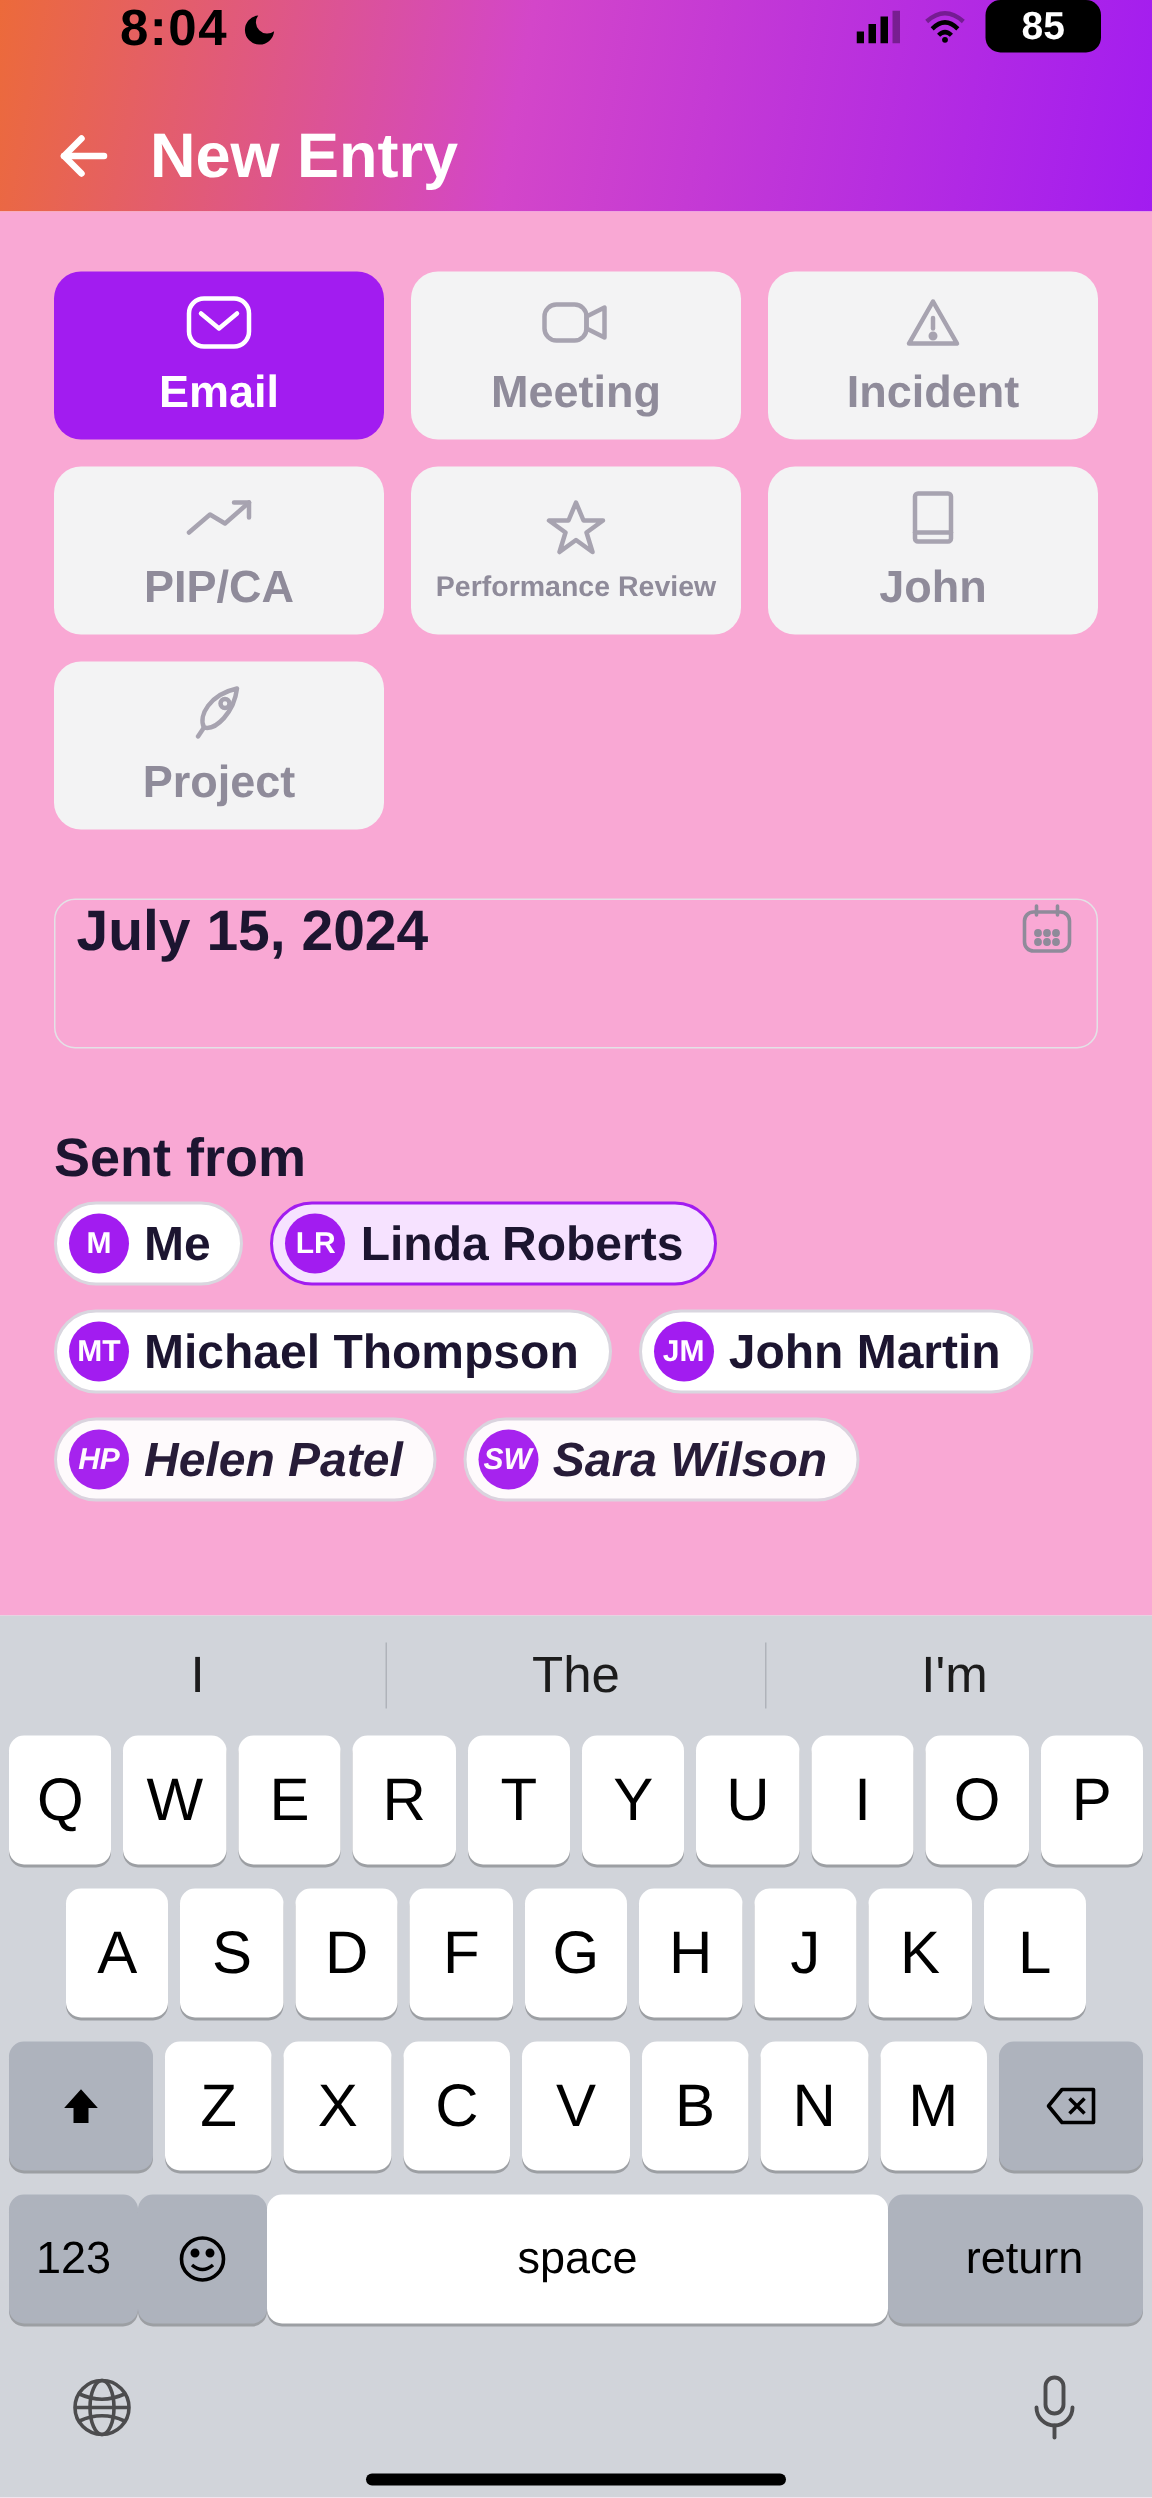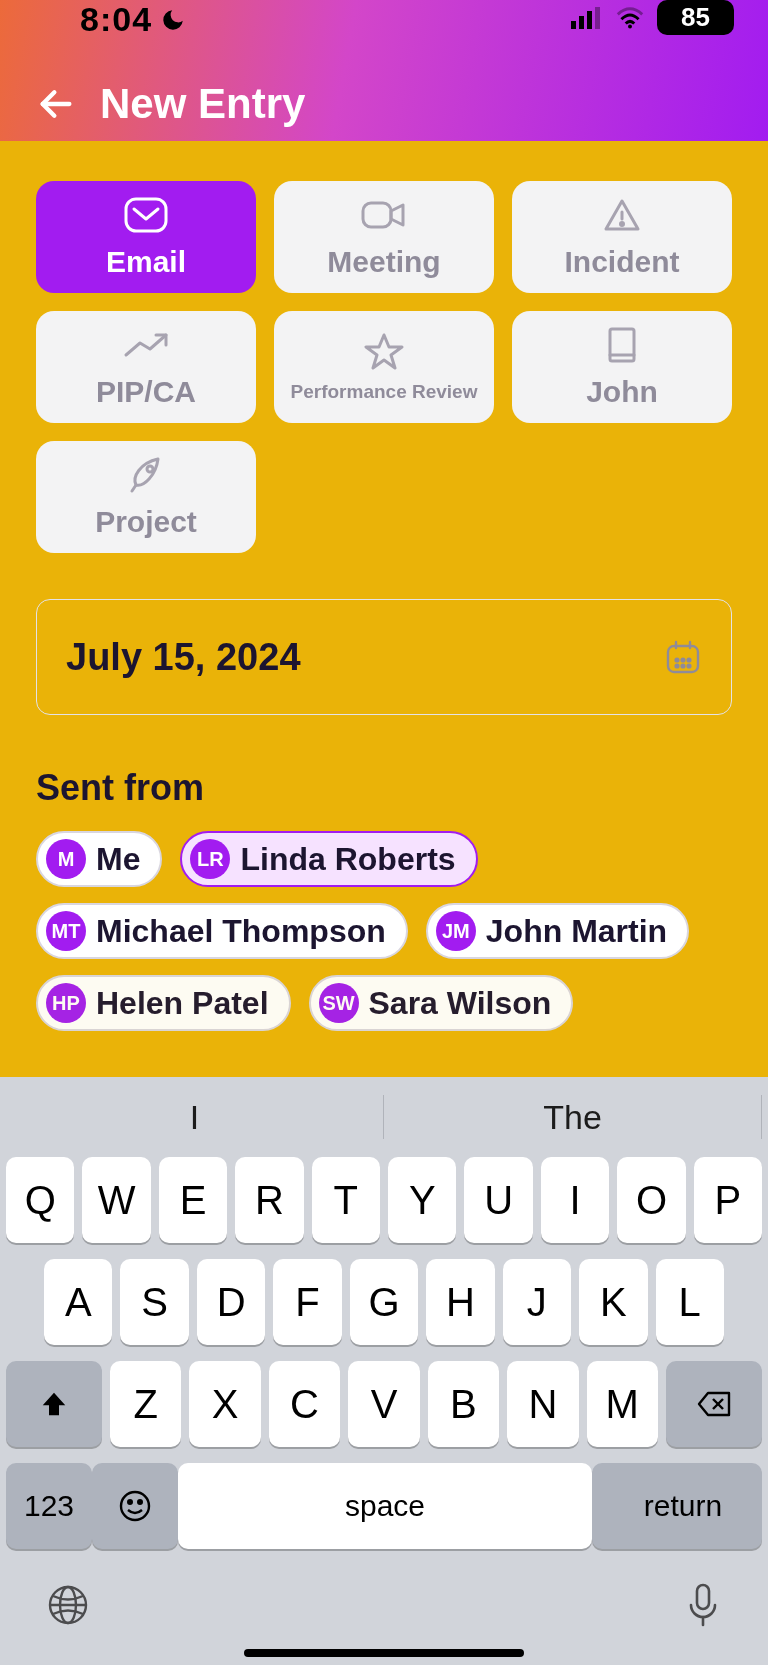--- a/index.html
+++ b/index.html
@@ -25,54 +25,54 @@
     font-size: 26px; font-weight: 700;
   }
   .nav-bar {
     display: flex; align-items: center; gap: 24px;
     padding: 10px 36px 13px 36px;
   }
   .back-btn { color: #fff; display: flex; align-items: center; }
   .nav-title { color: #fff; font-size: 42px; font-weight: 700; }
 
   
-  .body-area { flex: 1; background: #eab308; padding: 40px 36px 0 36px; overflow: hidden; }
+  .body-area { flex: 1; background: #f9a8d4; padding: 40px 36px 0 36px; overflow: hidden; }
 
   .type-grid { display: grid; grid-template-columns: repeat(3, 1fr); gap: 18px; margin-bottom: 46px; }
   .type-btn {
     background: #f3f3f4; border-radius: 18px; height: 112px;
     display: flex; flex-direction: column; align-items: center; justify-content: center;
     gap: 10px; color: #8f8b9a; font-size: 30px; font-weight: 600;
   }
   .type-btn.active { background: #a21cf0; color: #fff; }
   .type-btn .icon { height: 40px; display: flex; align-items: center; }
   .type-btn.sm-text { font-size: 19px; }
 
   .date-field {
-    border: 1px solid #e3e2e6; border-radius: 14px; height: 116px;
-    display: flex; align-items: center; justify-content: space-between;
-    padding: 0 29px; margin-bottom: 52px;
+    border: 1px solid #e3e2e6; border-radius: 14px; height: 100px;
+    display: flex; justify-content: space-between;
+    padding: 0 14px; margin-bottom: 52px;
   }
   .date-text { font-size: 38px; font-weight: 700; color: #1c1530; }
 
-  .section-label { font-size: 36px; font-weight: 700; color: #1c1530; margin-bottom: 22px; }
+  .section-label { font-size: 36px; font-weight: 700; color: #1c1530; margin-bottom: 8px; }
 
   .chip-wrap { display: flex; flex-wrap: wrap; gap: 16px 18px; }
   .chip {
     display: inline-flex; align-items: center; gap: 10px;
     border: 2px solid #d9d6df; background: #fff; border-radius: 999px;
     padding: 6px 20px 6px 8px; color: #1c1530; font-size: 32px; font-weight: 700;
   }
   .chip.selected { background: #f6e2ff; border-color: #a21cf0; }
   .chip .avatar {
     width: 40px; height: 40px; border-radius: 50%;
     background: #a21cf0; color: #fff; display: flex; align-items: center; justify-content: center;
     font-size: 20px; font-weight: 700;
   }
-  .chip.partial { opacity: 0.95; }
+  .chip.partial { opacity: 0.95; font-style: italic; }
 
   
   .keyboard {
     background: #d1d4da;
     padding: 0 6px 8px 6px;
   }
   .suggestion-row { display: flex; height: 80px; align-items: center; }
   .suggestion { flex: 1; text-align: center; font-size: 34px; color: #1c1c1c; }
   .sug-div { width: 1px; height: 44px; background: #b0b3ba; }
   .key-row { display: flex; gap: 8px; margin-bottom: 16px; }
@@ -265,20 +265,21 @@
       </span>
     </div>
   </div>
 
   <div class="keyboard">
     <div class="suggestion-row">
       <div class="suggestion">I</div>
       <div class="sug-div"></div>
       <div class="suggestion">The</div>
       <div class="sug-div"></div>
+      <div class="suggestion">I'm</div>
     </div>
 
     <div class="key-row">
       <div class="key">Q</div>
       <div class="key">W</div>
       <div class="key">E</div>
       <div class="key">R</div>
       <div class="key">T</div>
       <div class="key">Y</div>
       <div class="key">U</div>

